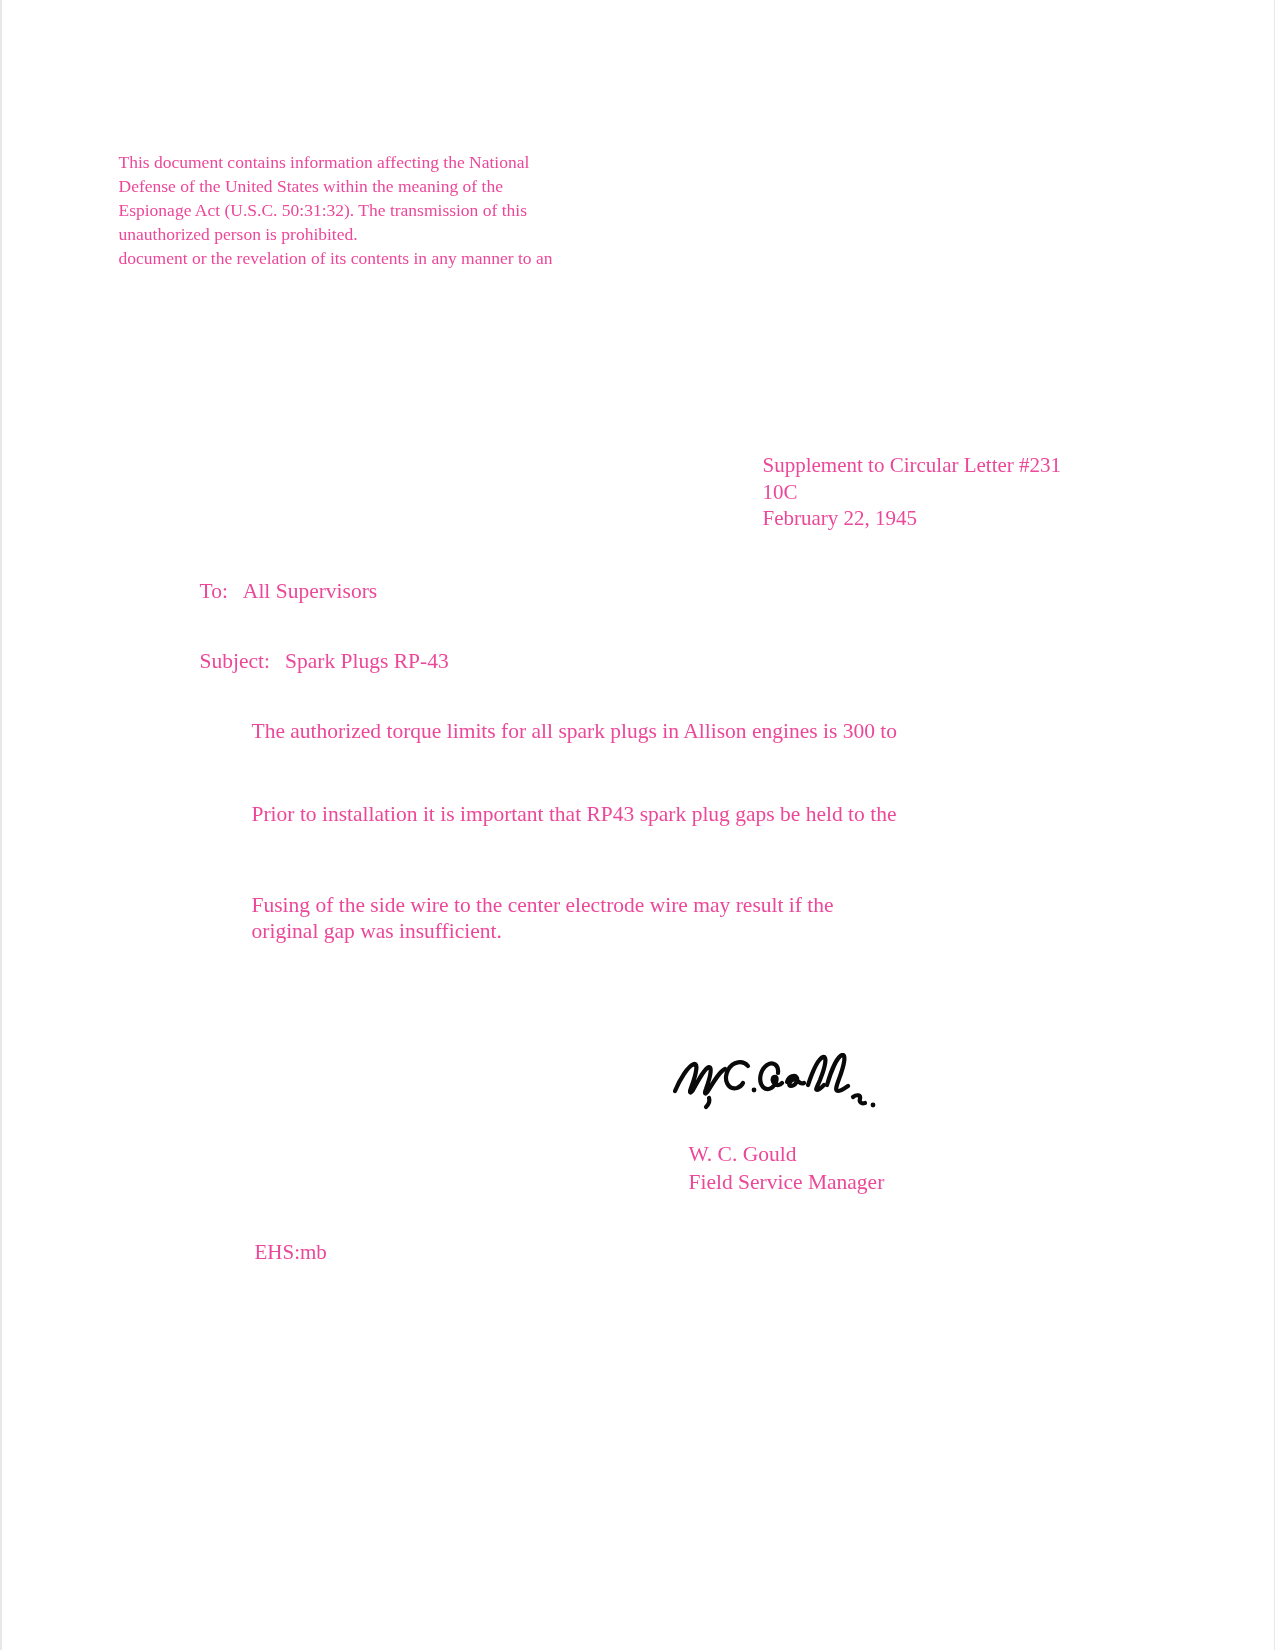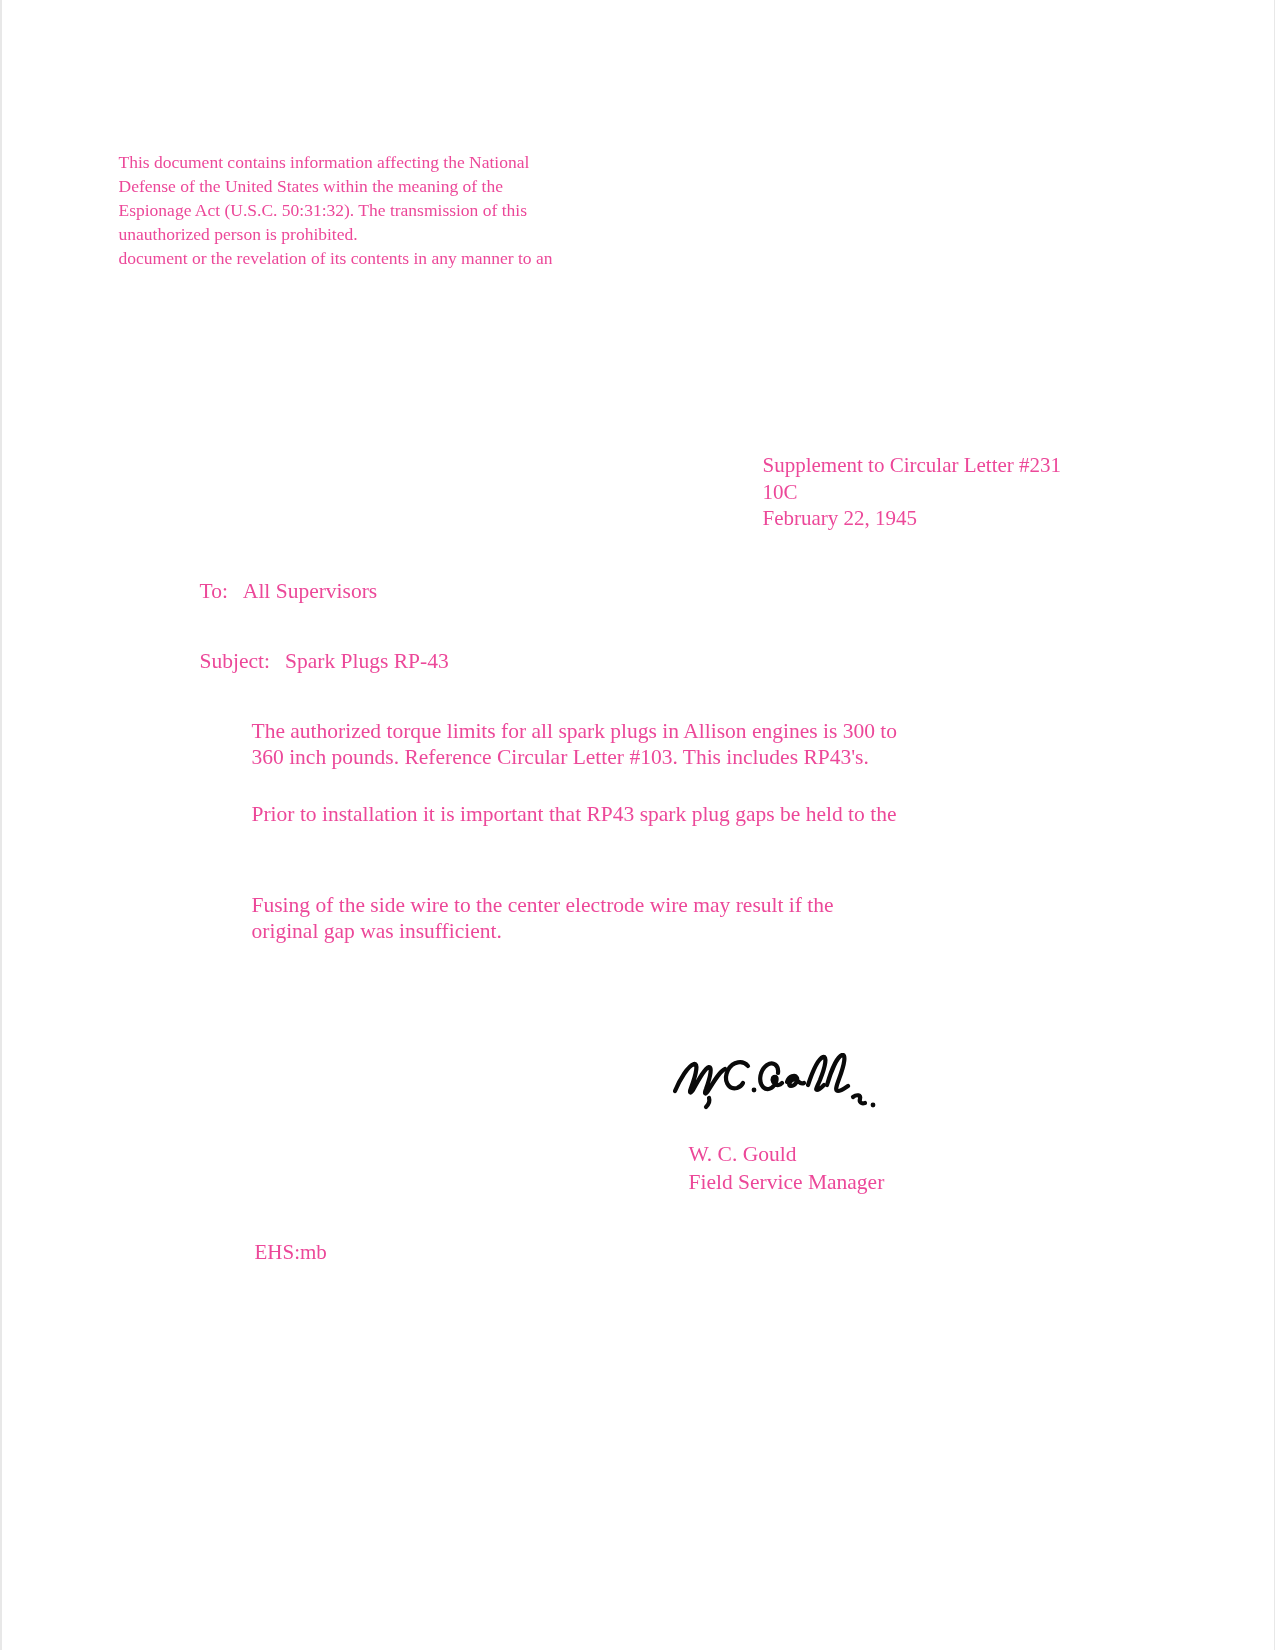--- a/index.html
+++ b/index.html
@@ -86,21 +86,20 @@
   <div class="abs addr-line to-line">
     <span class="addr-label">To:</span><span>All Supervisors</span>
   </div>
 
   <div class="abs addr-line subject-line">
     <span class="addr-label">Subject:</span><span>Spark Plugs RP-43</span>
   </div>
 
   <div class="abs para p1">
     <div>The authorized torque limits for all spark plugs in Allison engines is 300 to</div>
-    <div>360 inch pounds. Reference Circular Letter #103. This includes RP43's.</div>
   </div>
 
   <div class="abs para p2">
     <div>Prior to installation it is important that RP43 spark plug gaps be held to the</div>
   </div>
 
   <div class="abs para p3">
     <div>Fusing of the side wire to the center electrode wire may result if the</div>
     <div>original gap was insufficient.</div>
   </div>

